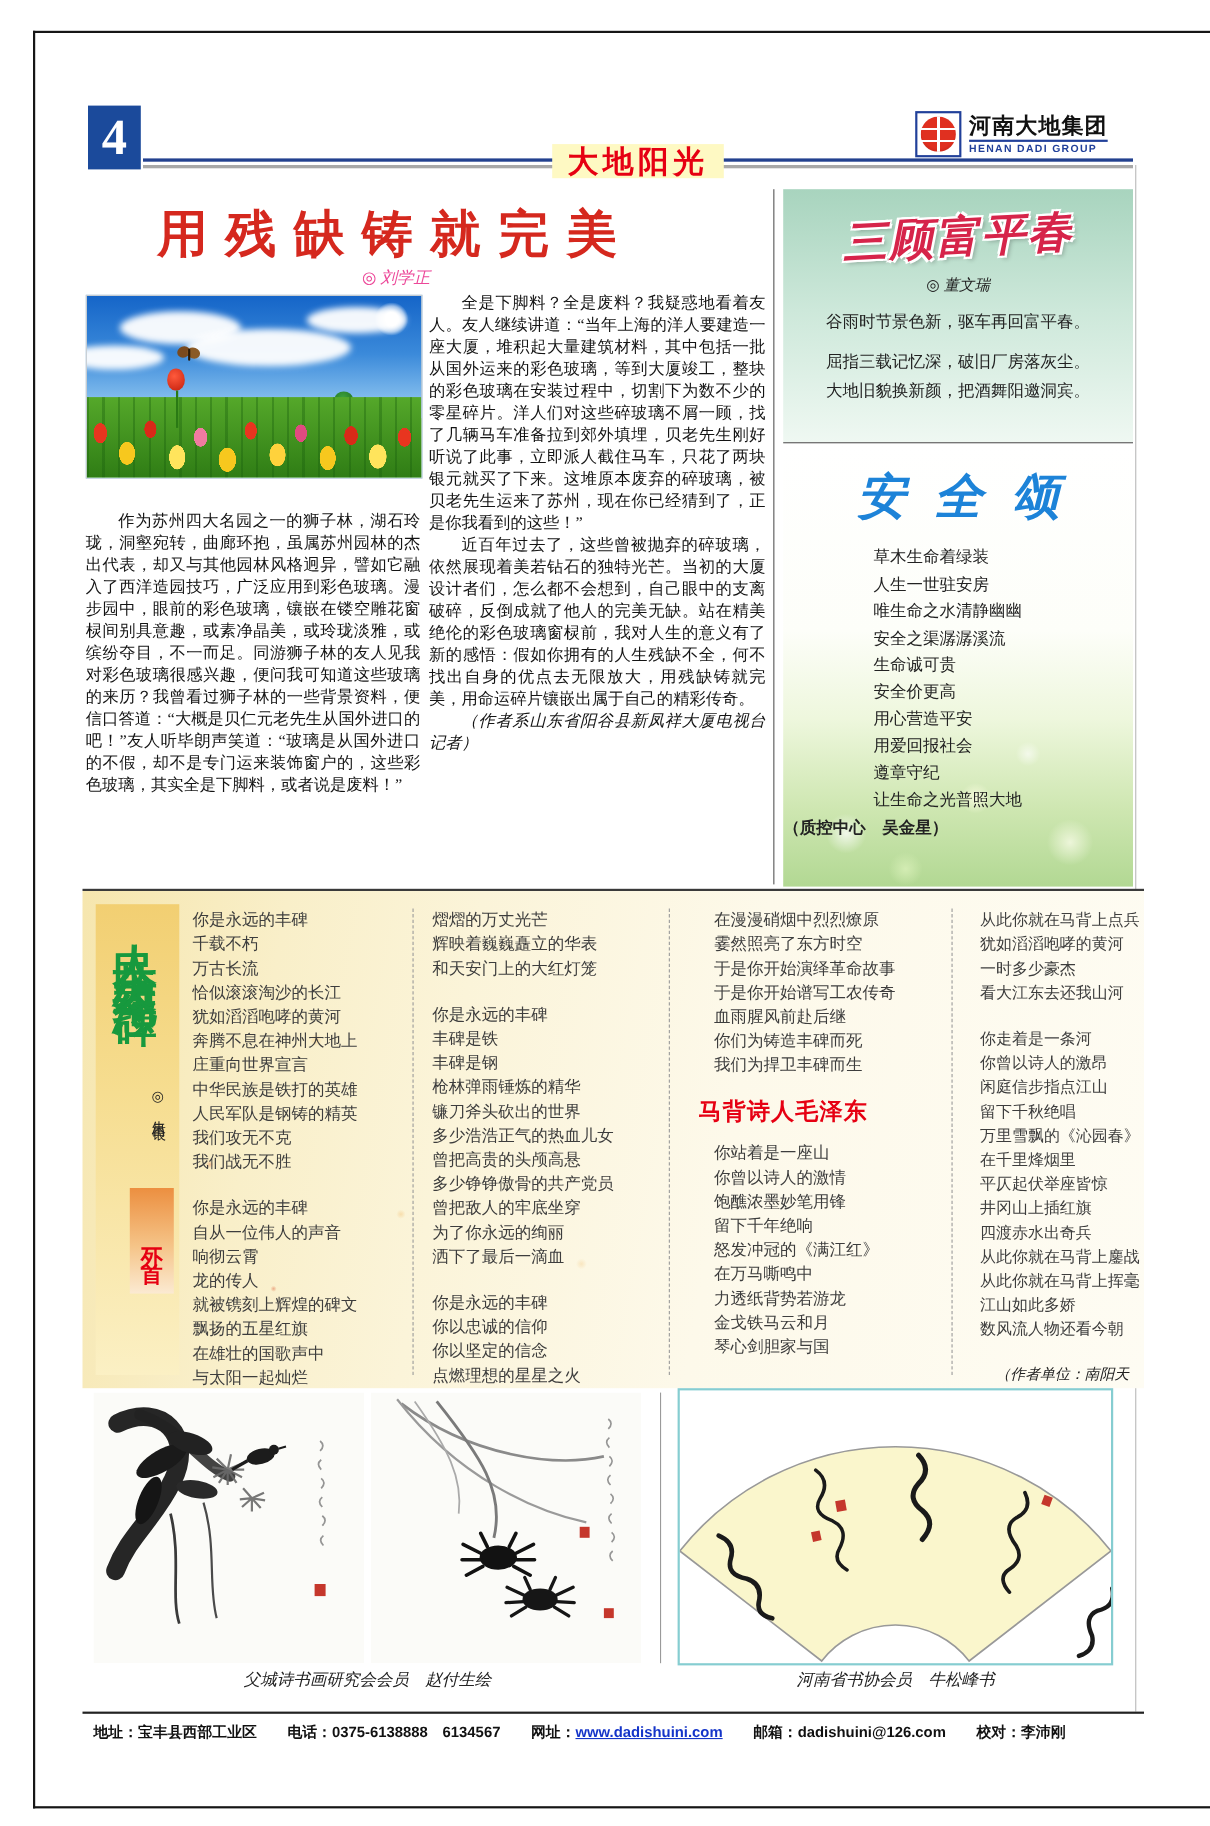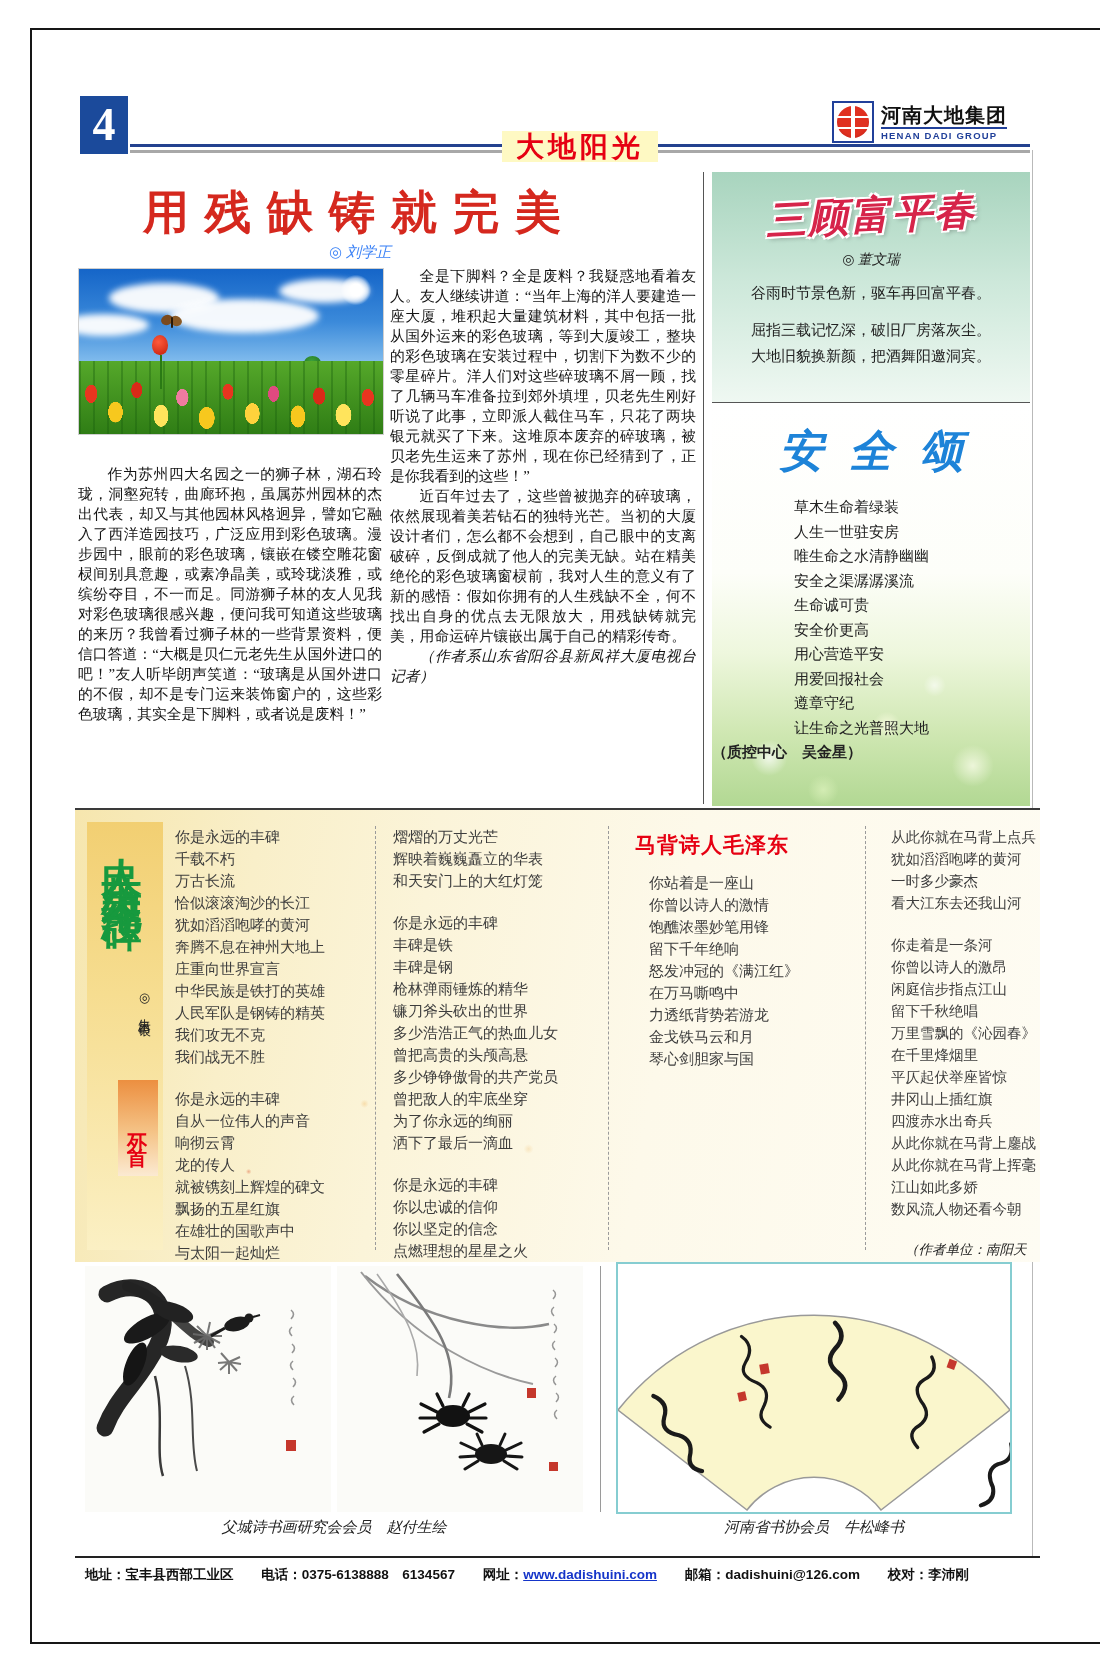--- a/index.html
+++ b/index.html
@@ -33,21 +33,21 @@
   .logo .ltxt{display:flex;flex-direction:column;}
   .logo .lcn{font-size:20px;font-weight:900;letter-spacing:1px;color:#111;
           font-family:"Liberation Sans","DejaVu Sans",sans-serif;line-height:22px;text-align:right;}
   .logo .len{font-size:9.5px;font-weight:bold;color:#21409a;letter-spacing:1.2px;
           border-top:2px solid #21409a;padding-top:1px;margin-top:1px;
           font-family:"Liberation Sans","DejaVu Sans",sans-serif;}
 
   
   .m-title{left:100px;top:182px;width:520px;text-align:center;color:#d5281e;
            font-size:46px;font-weight:900;letter-spacing:16px;}
-  .m-author{left:100px;top:243px;width:520px;text-align:center;font-size:15px;font-style:italic;color:#3b82f6;}
+  .m-author{left:100px;top:243px;width:520px;text-align:center;font-size:15px;font-style:italic;color:#ec4899;}
   .photo{left:78px;top:268px;width:304px;height:165px;border:1px solid #cfcfcf;overflow:hidden;background:#7db9ec;}
   .photo .sky{position:absolute;inset:0;
       background:linear-gradient(180deg,#1565c8 0%,#3b8ada 32%,#7db9ec 55%,#cfe9fa 66%,#eaf7ff 72%,#eaf7ff 100%);}
   .photo .sun{position:absolute;right:12px;top:6px;width:30px;height:30px;
       background:radial-gradient(circle,#fff 0 28%,rgba(255,255,255,.55) 55%,transparent 72%);}
   .photo .cloud{position:absolute;background:#fff;border-radius:50%;filter:blur(3px);opacity:.95;}
   .c1{left:30px;top:14px;width:110px;height:30px;}
   .c2{left:90px;top:30px;width:150px;height:34px;}
   .c3{left:200px;top:10px;width:90px;height:24px;opacity:.8;}
   .c4{left:-20px;top:45px;width:90px;height:22px;opacity:.8;}
@@ -317,20 +317,29 @@
       <div class="stanza">
           <div class="line">你是永远的丰碑</div>
           <div class="line">你以忠诚的信仰</div>
           <div class="line">你以坚定的信念</div>
           <div class="line">点燃理想的星星之火</div>
         </div>
     </div>
     <div class="pdash pd2"></div>
 
     <div class="pcol pcol3">
+      <div class="stanza">
+          <div class="line">在漫漫硝烟中烈烈燎原</div>
+          <div class="line">霎然照亮了东方时空</div>
+          <div class="line">于是你开始演绎革命故事</div>
+          <div class="line">于是你开始谱写工农传奇</div>
+          <div class="line">血雨腥风前赴后继</div>
+          <div class="line">你们为铸造丰碑而死</div>
+          <div class="line">我们为捍卫丰碑而生</div>
+        </div>
       <div class="mao-title">马背诗人毛泽东</div>
       <div class="stanza">
           <div class="line">你站着是一座山</div>
           <div class="line">你曾以诗人的激情</div>
           <div class="line">饱醮浓墨妙笔用锋</div>
           <div class="line">留下千年绝响</div>
           <div class="line">怒发冲冠的《满江红》</div>
           <div class="line">在万马嘶鸣中</div>
           <div class="line">力透纸背势若游龙</div>
           <div class="line">金戈铁马云和月</div>

